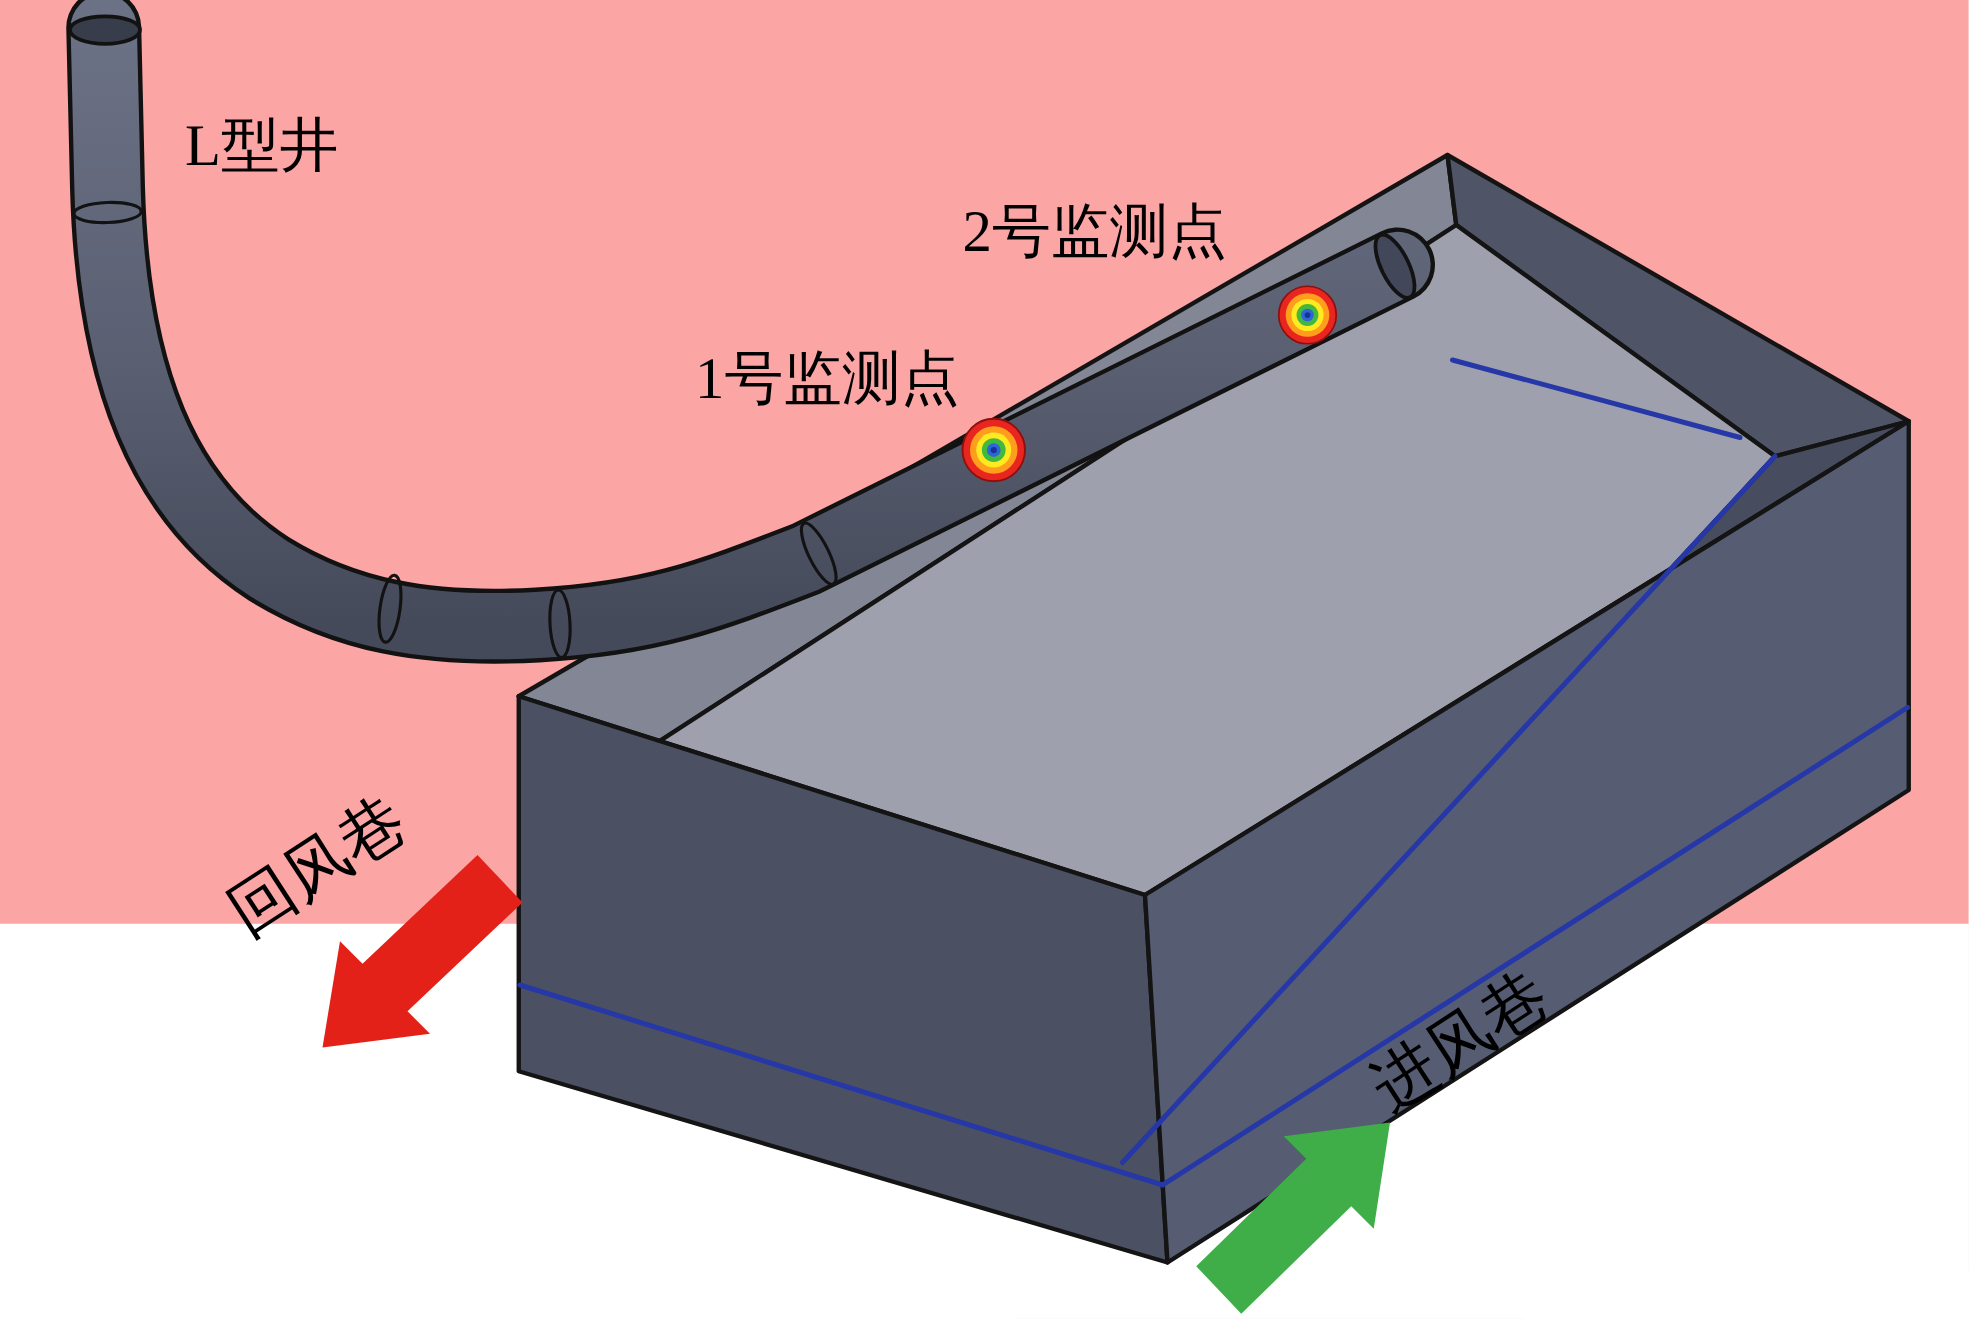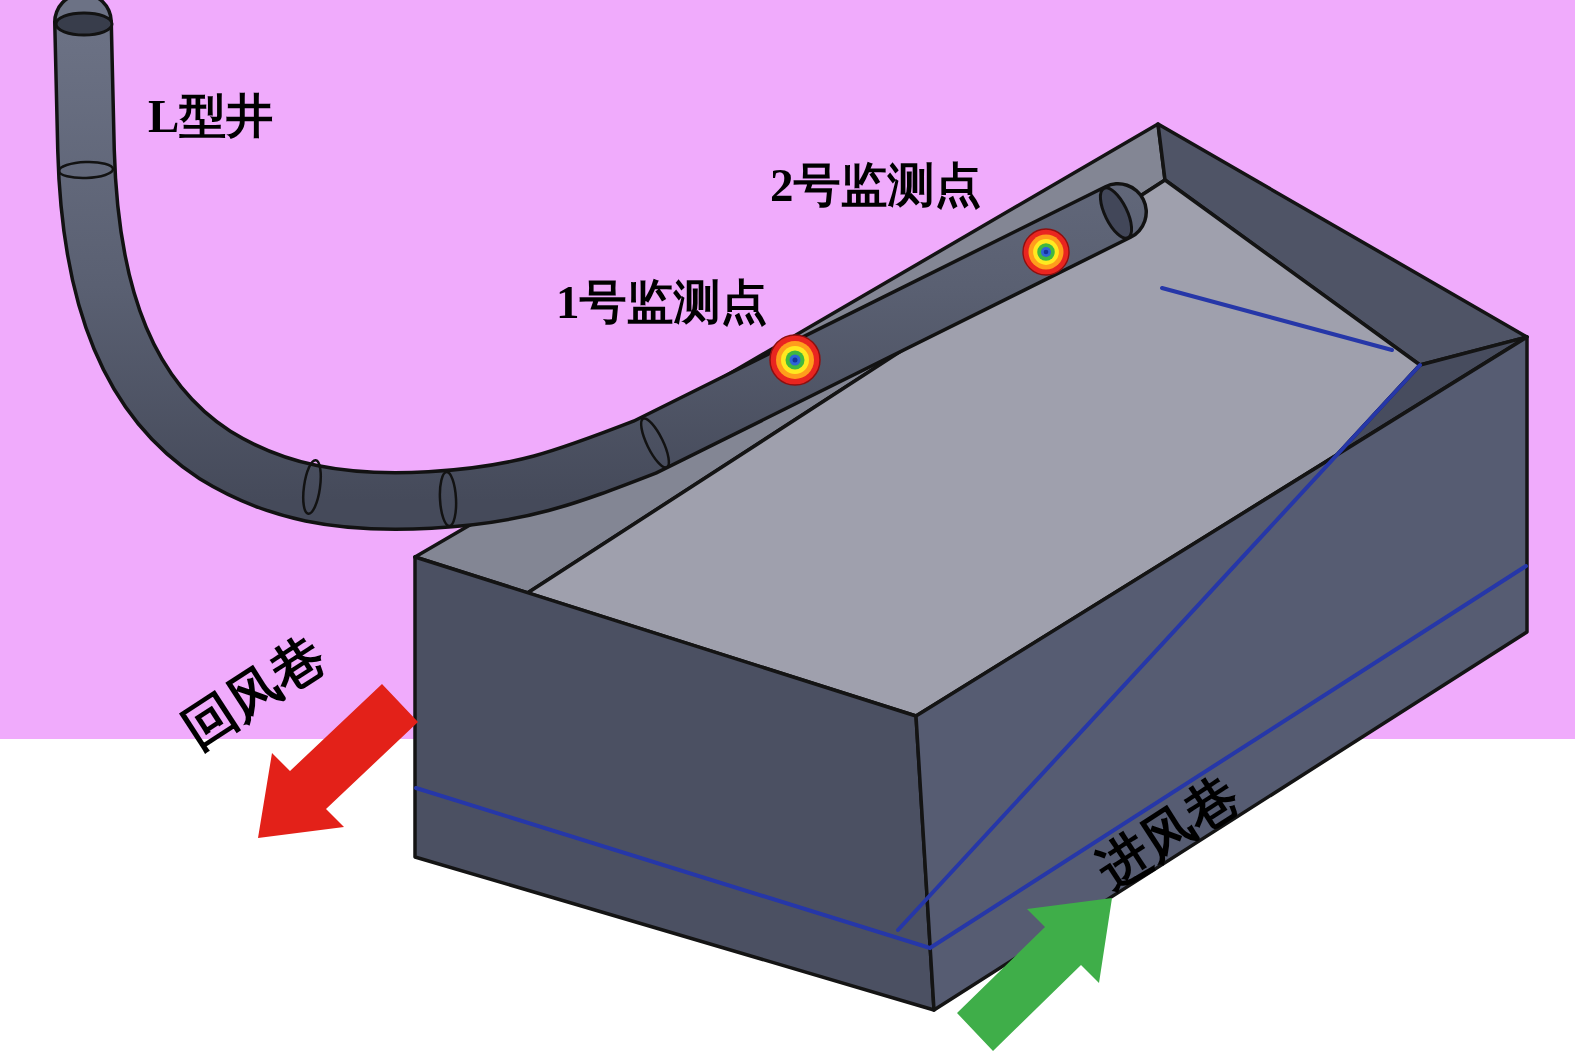--- a/index.html
+++ b/index.html
@@ -8,22 +8,21 @@
     background: #ffffff;
     width: 1575px;
     height: 1055px;
     overflow: hidden;
     font-family: "Liberation Serif", "DejaVu Serif", serif;
   }
   .stage {
     position: relative;
     width: 1575px;
     height: 739px;
-    background: #f0abfc;
-    font-weight: bold;
+    background: #fca5a5;
   }
   svg { display: block; }
   .face { stroke: #141414; stroke-width: 3.5; stroke-linejoin: round; }
   .seam { fill: none; stroke: #121212; stroke-width: 2.5; }
   .marker-line { fill: none; stroke-width: 4; stroke-linecap: round; }
   .diagram-label { fill: #000000; font-size: 47px; font-family: "Liberation Serif", "DejaVu Serif", serif; }
   .diagram-label-rot { fill: #000000; font-size: 52px; font-family: "Liberation Serif", "DejaVu Serif", serif; }
 </style>
 </head>
 <body>

